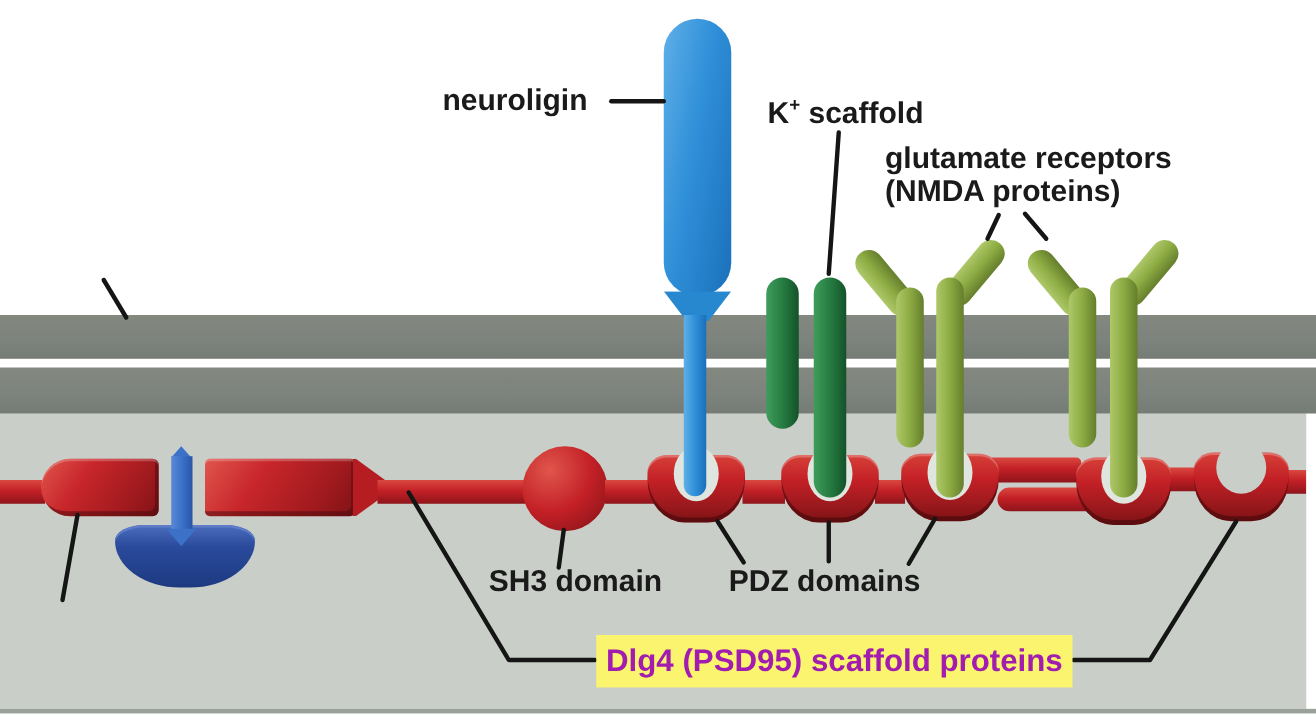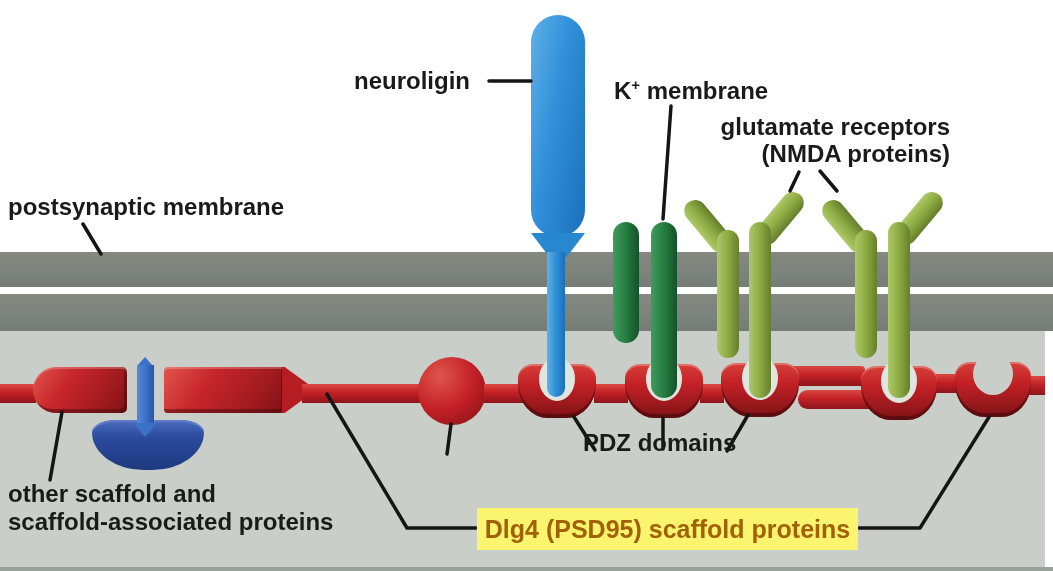--- a/index.html
+++ b/index.html
@@ -66,25 +66,25 @@
   #g2-arm-r{left:888px;top:180px;transform:rotate(40deg);}
   
   #lines{left:0;top:0;z-index:4;pointer-events:none;}
   #lines path,#lines line,#lines polyline{stroke:#151515;stroke-width:3.5;fill:none;stroke-linecap:round;stroke-linejoin:round;}
   
   .lbl{color:#1a1a1a;font-weight:bold;font-size:24px;line-height:27px;z-index:5;white-space:nowrap;}
   #lbl-postsynaptic{left:8px;top:193px;}
   #lbl-neuroligin{left:338px;top:67px;width:148px;text-align:center;}
   #lbl-voltage{left:614px;top:44px;}
   #lbl-voltage sup{font-size:15px;}
-  #lbl-glutamate{left:708px;top:113px;width:242px;text-align:right;}
+  #lbl-glutamate{left:708px;top:113px;width:242px;text-align:left;}
   #lbl-sh3{left:391px;top:452px;}
-  #lbl-pdz{left:583px;top:429px;}
+  #lbl-pdz{left:583px;top:452px;}
   #lbl-other{left:8px;top:480px;line-height:28px;}
-  #lbl-dlg4{left:477px;top:508px;width:381px;height:42px;background:#faf46e;text-align:center;line-height:42px;font-size:25px;font-weight:bold;color:#a16207;z-index:5;white-space:nowrap;}
+  #lbl-dlg4{left:477px;top:508px;width:381px;height:42px;background:#faf46e;text-align:center;line-height:42px;font-size:25px;font-weight:bold;color:#a21caf;z-index:5;white-space:nowrap;}
 </style>
 </head>
 <body>
 
 <div id="stage">
 
   <div class="abs membrane-band" id="band-upper"></div>
   <div class="abs membrane-band" id="band-lower"></div>
   <div class="abs" id="cytoplasm"></div>
   <div class="abs" id="bottom-strip"></div>
@@ -139,30 +139,26 @@
     <line x1="820" y1="171" x2="837" y2="191"></line>
     <line x1="451" y1="424" x2="447" y2="454"></line>
     <line x1="574" y1="417" x2="595" y2="450"></line>
     <line x1="663" y1="418" x2="663" y2="449"></line>
     <line x1="748" y1="415" x2="727" y2="451"></line>
     <line x1="62" y1="412" x2="50" y2="480"></line>
     <polyline points="327,394 407,528 476,528"></polyline>
     <polyline points="989,417 920,528 859,528"></polyline>
   </svg>
 
-  <div class="abs lbl" id="lbl-postsynaptic">postsynaptic membrane</div>
   <div class="abs lbl" id="lbl-neuroligin">neuroligin</div>
   <div class="abs lbl" id="lbl-voltage">
     <br>
-    <span>K</span><sup>+</sup><span> membrane</span>
+    <span>K</span><sup>+</sup><span> scaffold</span>
   </div>
   <div class="abs lbl" id="lbl-glutamate">
     <span>glutamate receptors</span><br>
     <span>(NMDA proteins)</span>
   </div>
+  <div class="abs lbl" id="lbl-sh3">SH3 domain</div>
   <div class="abs lbl" id="lbl-pdz">PDZ domains</div>
-  <div class="abs lbl" id="lbl-other">
-    <span>other scaffold and</span><br>
-    <span>scaffold-associated proteins</span>
-  </div>
   <div class="abs" id="lbl-dlg4">Dlg4 (PSD95) scaffold proteins</div>
 
 </div>
 
 </body></html>

